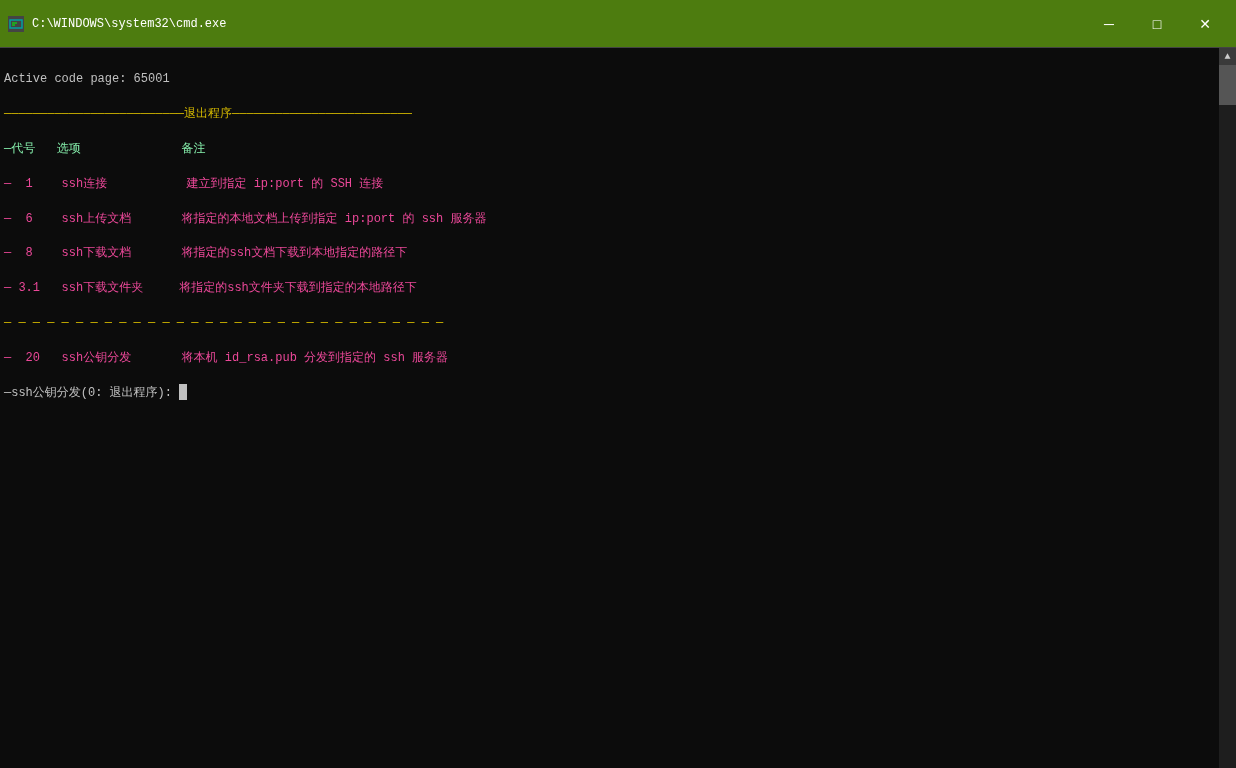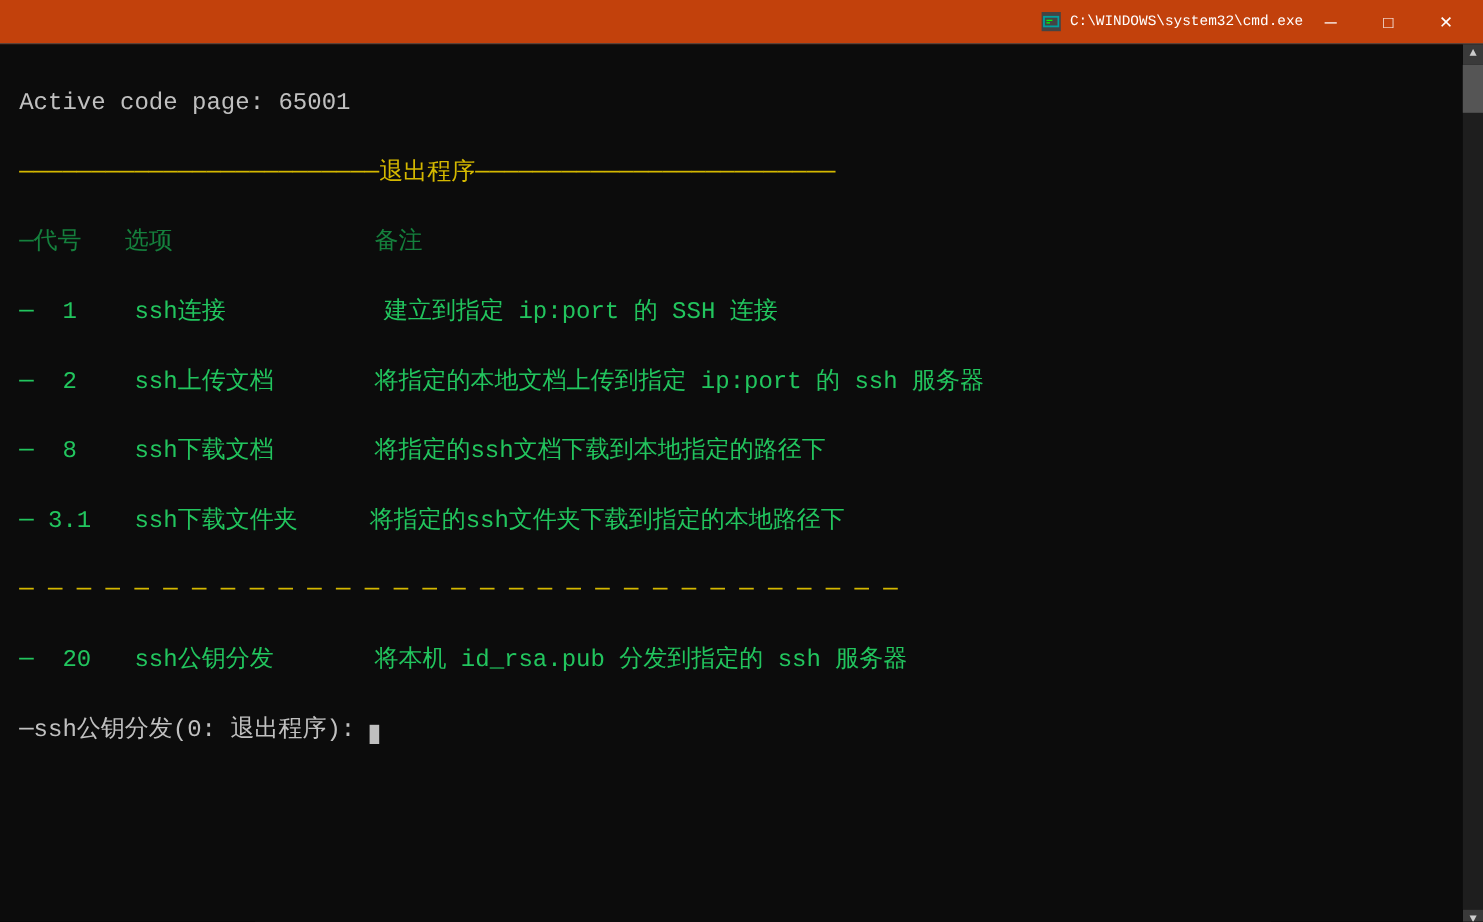--- a/index.html
+++ b/index.html
@@ -7,25 +7,25 @@
       width: 1236px;
       height: 768px;
       background: #000;
       font-family: 'Courier New', Consolas, monospace;
       overflow: hidden;
     }
 
     
     .titlebar {
       width: 100%;
-      height: 37px;
-      background: #c2410c;
+      height: 48px;
+      background: #4d7c0f;
       display: flex;
       align-items: center;
-      justify-content: flex-end;
+      justify-content: space-between;
       padding: 0 8px;
       border-bottom: 1px solid #444;
     }
     .titlebar-left {
       display: flex;
       align-items: center;
       gap: 8px;
     }
     .titlebar-icon {
       width: 16px;
@@ -97,30 +97,29 @@
       width: 100%;
       height: 40px;
       background: #555;
       position: absolute;
       top: 0;
     }
 
     
     .terminal-content {
       color: #c0c0c0;
-      font-size: 20px;
+      font-size: 12px;
       line-height: 1.45;
       white-space: pre;
-      margin-left: 12px;
     }
 
     .line-white { color: #c0c0c0; }
     .line-yellow { color: #d4b800; }
-    .line-cyan { color: #15803d; }
-    .line-green { color: #22c55e; }
+    .line-cyan { color: #86efac; }
+    .line-green { color: #ec4899; }
 
     .cursor {
       display: inline-block;
       width: 8px;
       height: 16px;
       background: #c0c0c0;
       vertical-align: text-bottom;
       animation: blink 1s step-end infinite;
     }
     @keyframes blink {
@@ -150,21 +149,21 @@
     </div>
   </div>
 
   <div class="window-body">
     <div class="terminal-area">
       <div class="terminal-content">
 <div><span class="line-white">Active code page: 65001</span></div>
 <div><span class="line-yellow">─────────────────────────退出程序─────────────────────────</span></div>
 <div><span class="line-cyan">─代号   选项              备注</span></div>
 <div><span class="line-green">─  1    ssh连接           建立到指定 ip:port 的 SSH 连接</span></div>
-<div><span class="line-green">─  2    ssh上传文档       将指定的本地文档上传到指定 ip:port 的 ssh 服务器</span></div>
+<div><span class="line-green">─  6    ssh上传文档       将指定的本地文档上传到指定 ip:port 的 ssh 服务器</span></div>
 <div><span class="line-green">─  8    ssh下载文档       将指定的ssh文档下载到本地指定的路径下</span></div>
 <div><span class="line-green">─ 3.1   ssh下载文件夹     将指定的ssh文件夹下载到指定的本地路径下</span></div>
 <div><span class="line-yellow">─ ─ ─ ─ ─ ─ ─ ─ ─ ─ ─ ─ ─ ─ ─ ─ ─ ─ ─ ─ ─ ─ ─ ─ ─ ─ ─ ─ ─ ─ ─</span></div>
 <div><span class="line-green">─  20   ssh公钥分发       将本机 id_rsa.pub 分发到指定的 ssh 服务器</span></div>
 <div><span class="line-white"><span>─ssh公钥分发(0: 退出程序): </span><span class="cursor"></span></span></div>
       </div>
     </div>
 
     <div class="scrollbar">
       <div class="scroll-arrow">▲</div>

